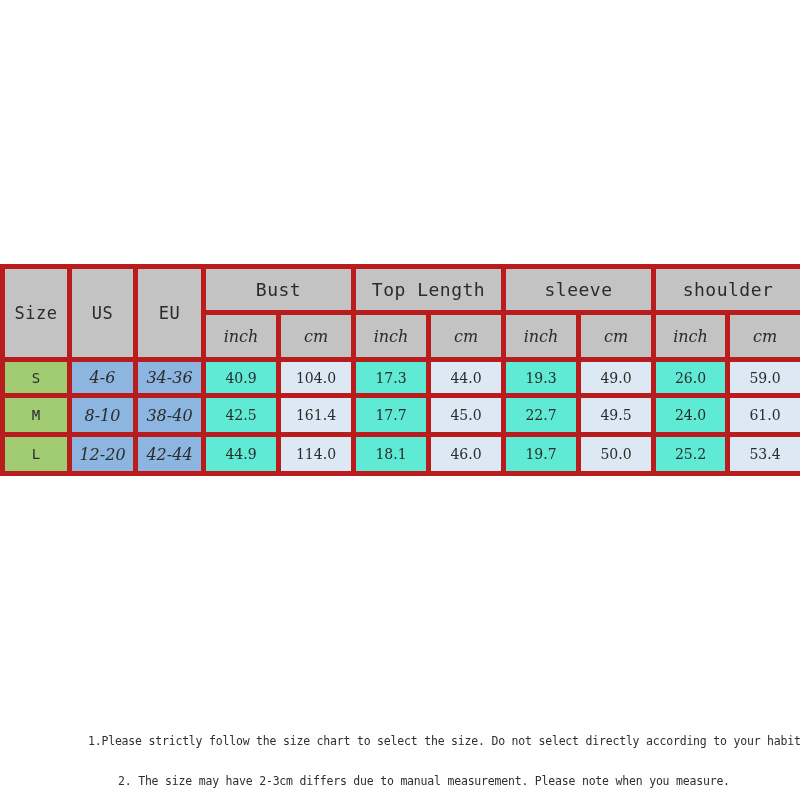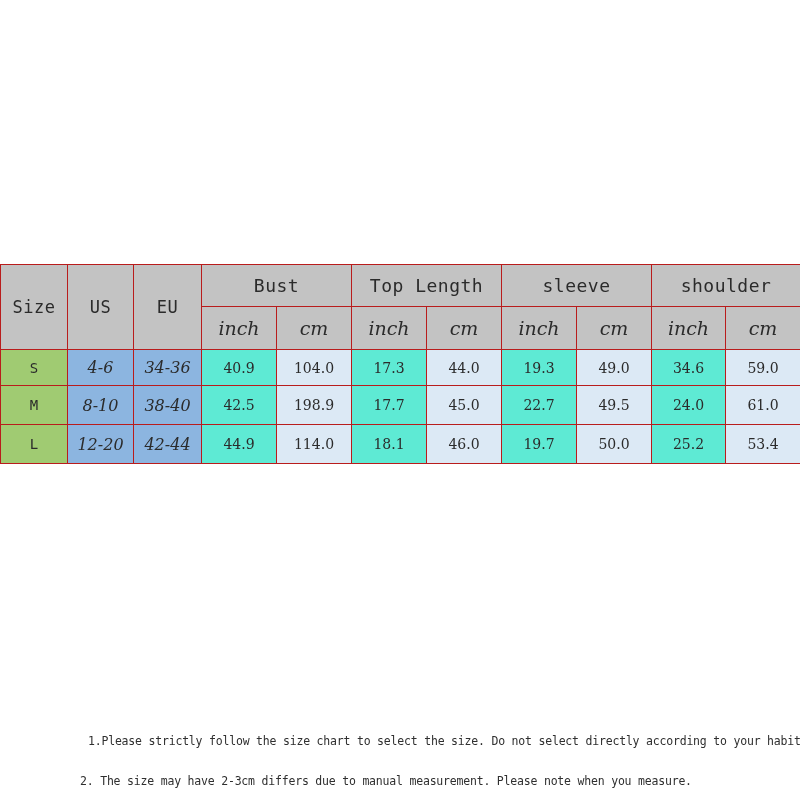--- a/index.html
+++ b/index.html
@@ -25,21 +25,21 @@
 
   table.size-chart {
     width: 800px;
     border-collapse: collapse;
     table-layout: fixed;
     background: #ffffff;
   }
 
   table.size-chart td,
   table.size-chart th {
-    border: 1px solid #b91c1c;
+    border: 5px solid #b91c1c;
     text-align: center;
     vertical-align: middle;
     padding: 0;
     font-weight: normal;
     color: #2b2b2b;
   }
 
   
   .hdr {
     background: #c3c3c3;
@@ -53,21 +53,21 @@
     margin-left: 32px;
   }
   .hdr-group {
     height: 41px;
     font-size: 18px;
   }
   .hdr-unit {
     height: 42px;
     background: #c3c3c3;
     font-style: italic;
-    font-size: 19px;
+    font-size: 16px;
     font-family: "DejaVu Serif", "Liberation Serif", serif;
     color: #333333;
   }
 
   
   tbody tr {
     height: 38px;
   }
   tbody tr.row-s { height: 36px; }
   tbody tr.row-m { height: 39px; }
@@ -109,21 +109,21 @@
     font-size: 11.5px;
     color: #2f2f2f;
     letter-spacing: -0.2px;
     white-space: nowrap;
   }
   .note-1 {
     margin-left: 88px;
     margin-bottom: 26px;
   }
   .note-2 {
-    margin-left: 80px;
+    margin-left: 118px;
   }
 </style>
 </head>
 <body>
 
 <div id="chart-wrap">
   <table class="size-chart">
     <colgroup>
       <col style="width:67px">
       <col style="width:66px">
@@ -164,30 +164,30 @@
       <tr class="row-s">
         <td class="c-size">S</td>
         <td class="c-region">4-6</td>
         <td class="c-region">34-36</td>
         <td class="c-inch">40.9</td>
         <td class="c-cm">104.0</td>
         <td class="c-inch">17.3</td>
         <td class="c-cm">44.0</td>
         <td class="c-inch">19.3</td>
         <td class="c-cm">49.0</td>
-        <td class="c-inch">34.6</td>
+        <td class="c-inch">26.0</td>
         <td class="c-cm">59.0</td>
       </tr>
 
       <tr class="row-m">
         <td class="c-size">M</td>
         <td class="c-region">8-10</td>
         <td class="c-region">38-40</td>
         <td class="c-inch">42.5</td>
-        <td class="c-cm">198.9</td>
+        <td class="c-cm">161.4</td>
         <td class="c-inch">17.7</td>
         <td class="c-cm">45.0</td>
         <td class="c-inch">22.7</td>
         <td class="c-cm">49.5</td>
         <td class="c-inch">24.0</td>
         <td class="c-cm">61.0</td>
       </tr>
 
       <tr class="row-l">
         <td class="c-size">L</td>

